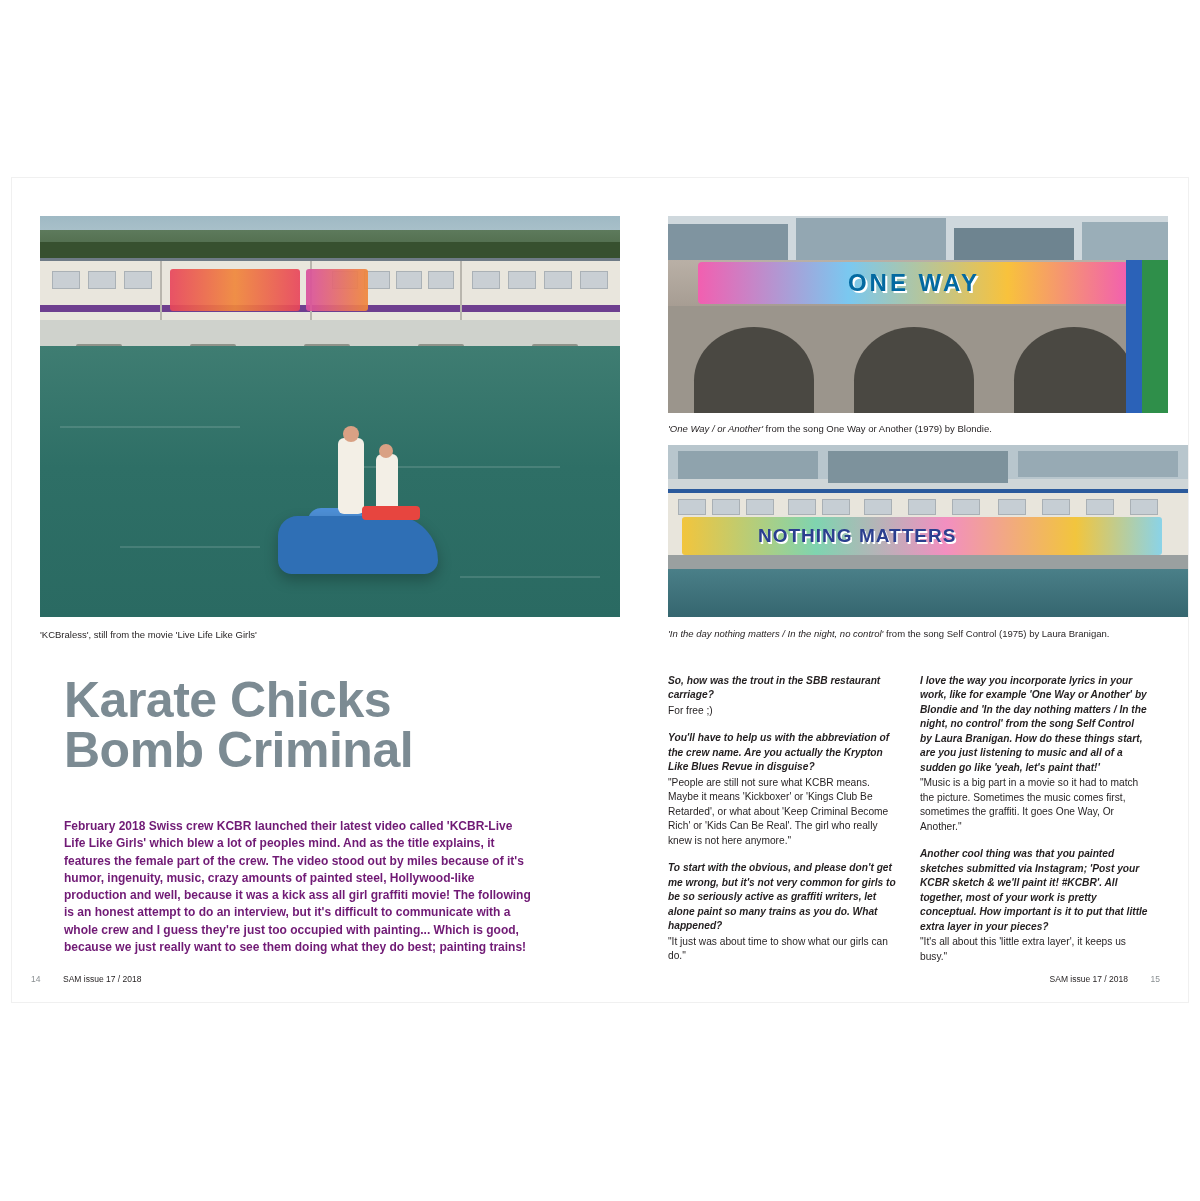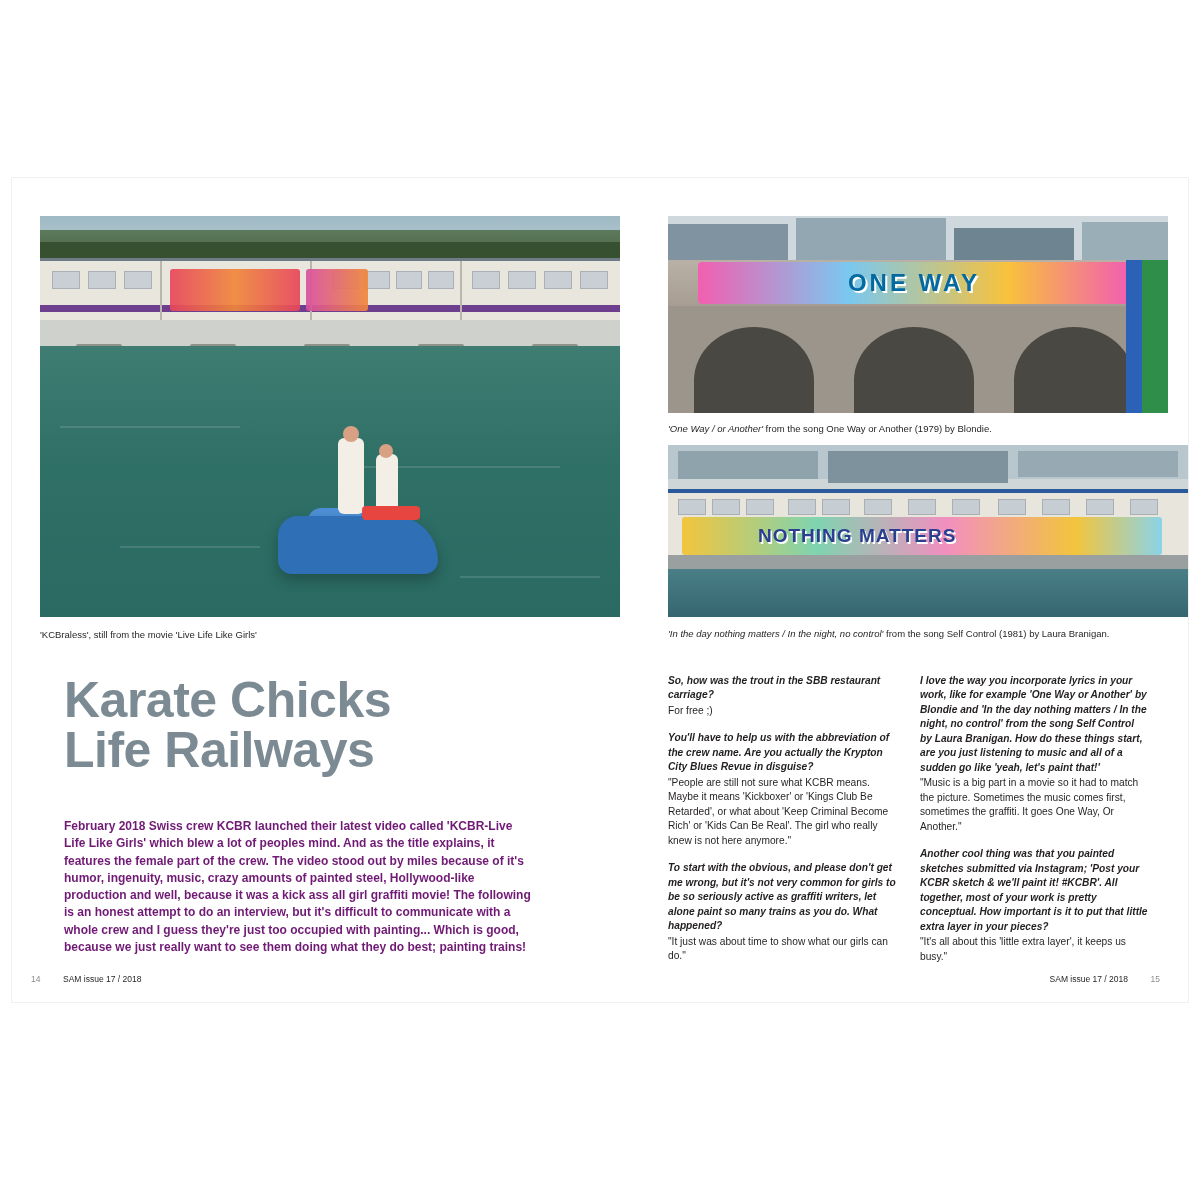--- a/index.html
+++ b/index.html
@@ -160,21 +160,21 @@
       <div class="p1-fig" style="left:298px;top:222px;width:26px;height:76px;"></div>
       <div class="p1-fig" style="left:336px;top:238px;width:22px;height:60px;"></div>
       <div class="p1-skin" style="left:303px;top:210px;width:16px;height:16px;"></div>
       <div class="p1-skin" style="left:339px;top:228px;width:14px;height:14px;"></div>
       <div class="p1-fig" style="left:322px;top:290px;width:58px;height:14px;background:#e7453f;border-radius:4px;"></div>
     </div>
     <div class="caption" id="caption-kcbraless">'KCBraless', still from the movie 'Live Life Like Girls'</div>
 
     <div id="headline">
       <div>Karate Chicks</div>
-      <div>Life Railways</div>
+      <div>Bomb Criminal</div>
     </div>
 
     <div id="intro">February 2018 Swiss crew KCBR launched their latest video called 'KCBR-Live Life Like Girls' which blew a lot of peoples mind. And as the title explains, it features the female part of the crew. The video stood out by miles because of it's humor, ingenuity, music, crazy amounts of painted steel, Hollywood-like production and well, because it was a kick ass all girl graffiti movie! The following is an honest attempt to do an interview, but it's difficult to communicate with a whole crew and I guess they're just too occupied with painting... Which is good, because we just really want to see them doing what they do best; painting trains!</div>
 
     <div class="folio" id="folio-left">
       <span class="num">14</span><span>SAM issue 17 / 2018</span>
     </div>
   </div>
 
   <div class="page page-right">
@@ -217,30 +217,30 @@
         <div class="p3-win" style="left:374px;width:26px;"></div>
         <div class="p3-win" style="left:418px;width:26px;"></div>
         <div class="p3-win" style="left:462px;width:26px;"></div>
       </div>
       <div class="p3-piece"></div>
       <div class="p3-text">NOTHING MATTERS</div>
       <div class="abs p3-quay"></div>
       <div class="abs p3-water"></div>
     </div>
     <div class="caption" id="caption-nothingmatters">
-      <em>'In the day nothing matters / In the night, no control'</em><span> from the song Self Control (1981) by Laura Branigan.</span>
+      <em>'In the day nothing matters / In the night, no control'</em><span> from the song Self Control (1975) by Laura Branigan.</span>
     </div>
 
     <div class="qa-col" id="qa-col-1">
       <div class="qa-block">
         <p class="q">So, how was the trout in the SBB restaurant carriage?</p>
         <p class="a">For free ;)</p>
       </div>
       <div class="qa-block">
-        <p class="q">You'll have to help us with the abbreviation of the crew name. Are you actually the Krypton City Blues Revue in disguise?</p>
+        <p class="q">You'll have to help us with the abbreviation of the crew name. Are you actually the Krypton Like Blues Revue in disguise?</p>
         <p class="a">"People are still not sure what KCBR means. Maybe it means 'Kickboxer' or 'Kings Club Be Retarded', or what about 'Keep Criminal Become Rich' or 'Kids Can Be Real'. The girl who really knew is not here anymore."</p>
       </div>
       <div class="qa-block">
         <p class="q">To start with the obvious, and please don't get me wrong, but it's not very common for girls to be so seriously active as graffiti writers, let alone paint so many trains as you do. What happened?</p>
         <p class="a">"It just was about time to show what our girls can do."</p>
       </div>
     </div>
 
     <div class="qa-col" id="qa-col-2">
       <div class="qa-block">

